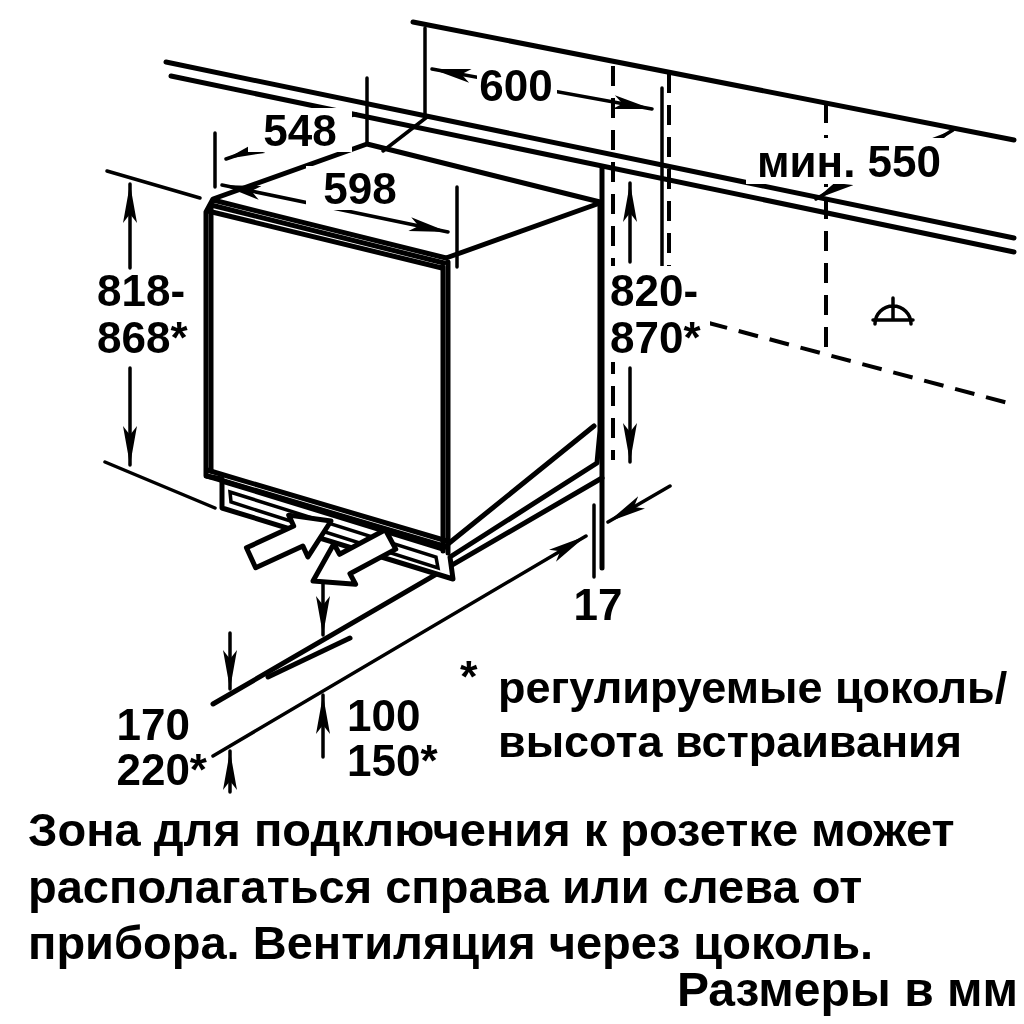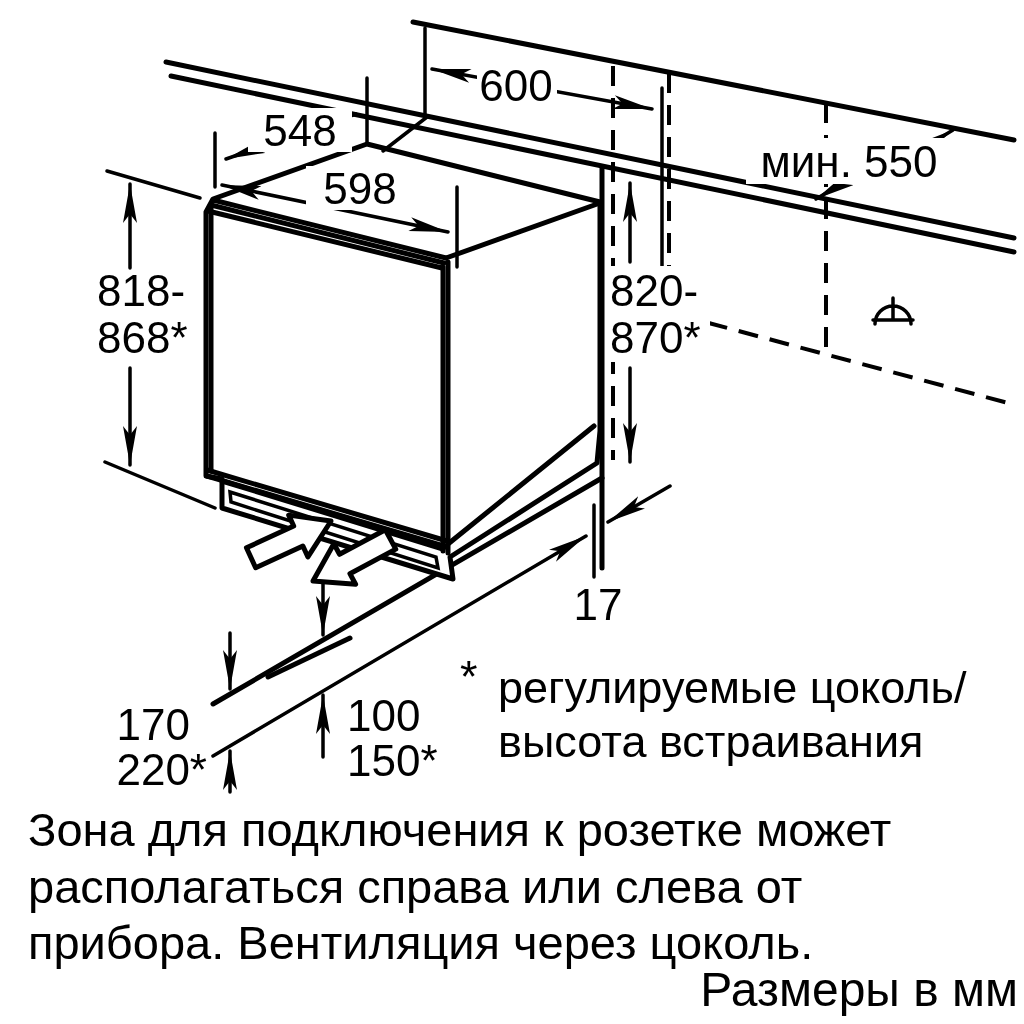--- a/index.html
+++ b/index.html
@@ -1,17 +1,17 @@
 <!DOCTYPE html>
 <html><head>
 <meta charset="utf-8">
 <style>
   html,body{margin:0;padding:0;background:#fff;}
   .page{position:relative;width:1024px;height:1024px;background:#fff;overflow:hidden;
-        font-family:"Liberation Sans", sans-serif;}
+        font-family:"Liberation Sans", sans-serif;font-weight:bold;}
   svg{display:block;}
   svg text{fill:#000;font-family:"Liberation Sans", sans-serif;}
   .dim-text{font-size:44px;}
   .body-text{font-size:47px;}
   .note-text{font-size:45px;}
   .units-text{font-size:48px;}
   .ln{stroke:#000;stroke-width:5;fill:none;stroke-linecap:round;}
   .thin{stroke:#000;stroke-width:3.5;fill:none;stroke-linecap:round;}
   .dash{stroke:#000;stroke-width:4;fill:none;stroke-dasharray:20 12;stroke-linecap:butt;}
   .whitefill{fill:#fff;stroke:none;}

